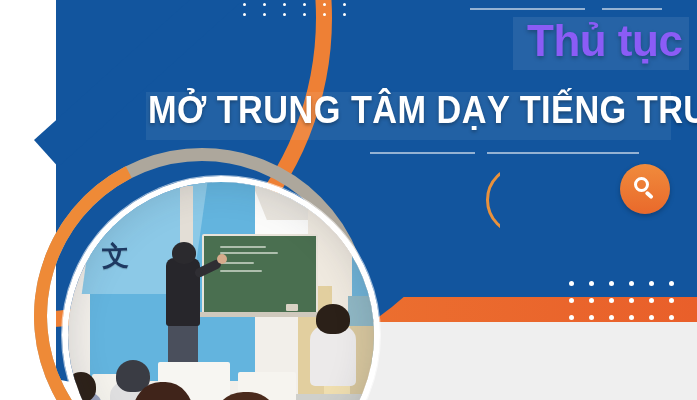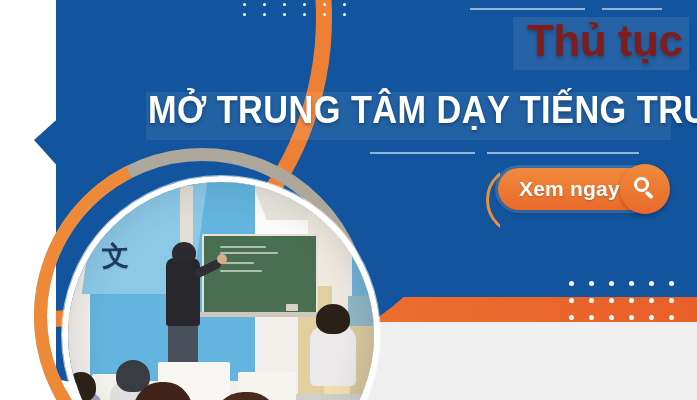--- a/index.html
+++ b/index.html
@@ -144,21 +144,21 @@
   
   .divider{position:absolute;height:2px;background:rgba(255,255,255,.55);}
 
   
   .kicker-box{
     position:absolute;left:513px;top:17px;width:176px;height:53px;
     background:rgba(255,255,255,.085);
   }
   .kicker{
     position:absolute;left:527px;top:16px;
-    font-size:44px;font-weight:bold;color:#7f1d1d;
+    font-size:44px;font-weight:bold;color:#8b5cf6;
     letter-spacing:-.5px;white-space:nowrap;
     text-shadow:0 2px 4px rgba(0,0,0,.28);
     font-family:"Liberation Sans",sans-serif;
   }
   .headline-box{
     position:absolute;left:146px;top:92px;width:525px;height:48px;
     background:rgba(255,255,255,.07);
   }
   .headline{
     position:absolute;left:148px;top:88px;width:530px;
@@ -302,23 +302,20 @@
   <div class="kicker">Thủ tục</div>
 
   <div class="headline-box"></div>
   <div class="headline">MỞ TRUNG TÂM DẠY TIẾNG TRUNG</div>
 
   <div class="divider" style="left:370px;top:152px;width:105px;"></div>
   <div class="divider" style="left:487px;top:152px;width:152px;"></div>
 
   <div class="cta-arc"></div>
   <div class="cta-arc-mask"></div>
-  <div class="cta">
-    <span class="cta-label">Xem ngay</span>
-  </div>
   <div class="cta-circle">
     <span class="mag">
       <span class="lens"></span>
         <span class="handle"></span>
     </span>
   </div>
 
   <div class="dots dots-br">
     <i></i>
       <i></i>

